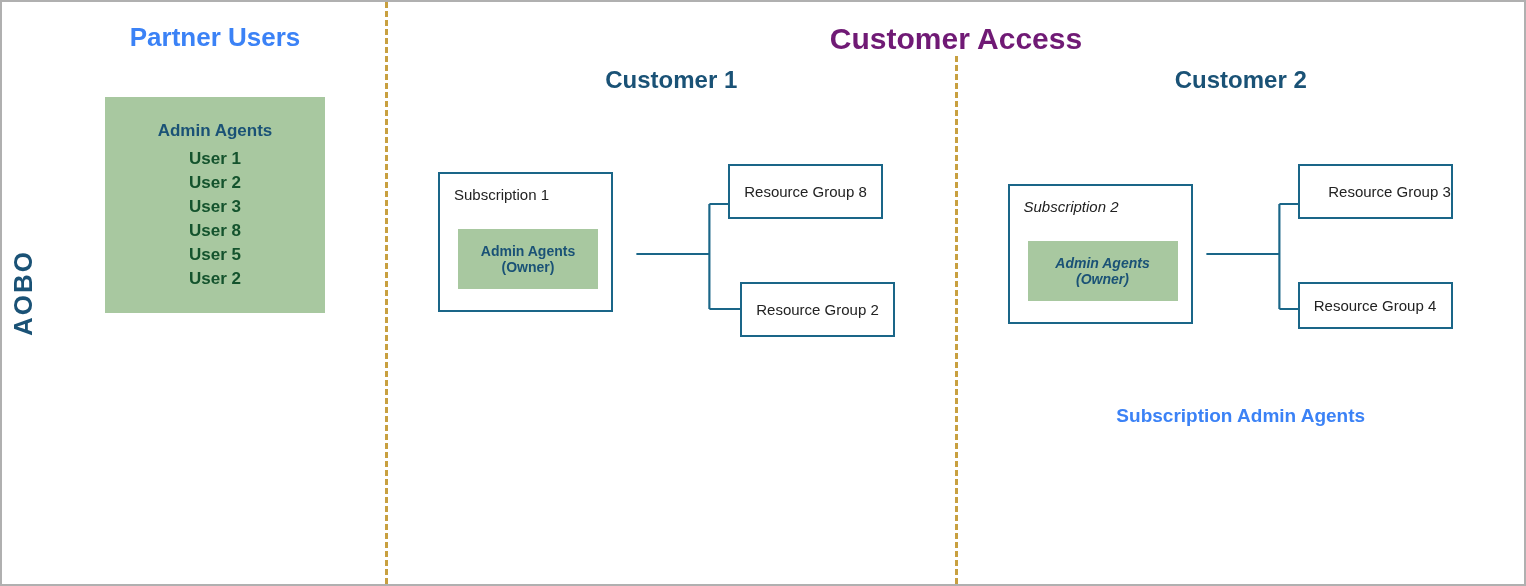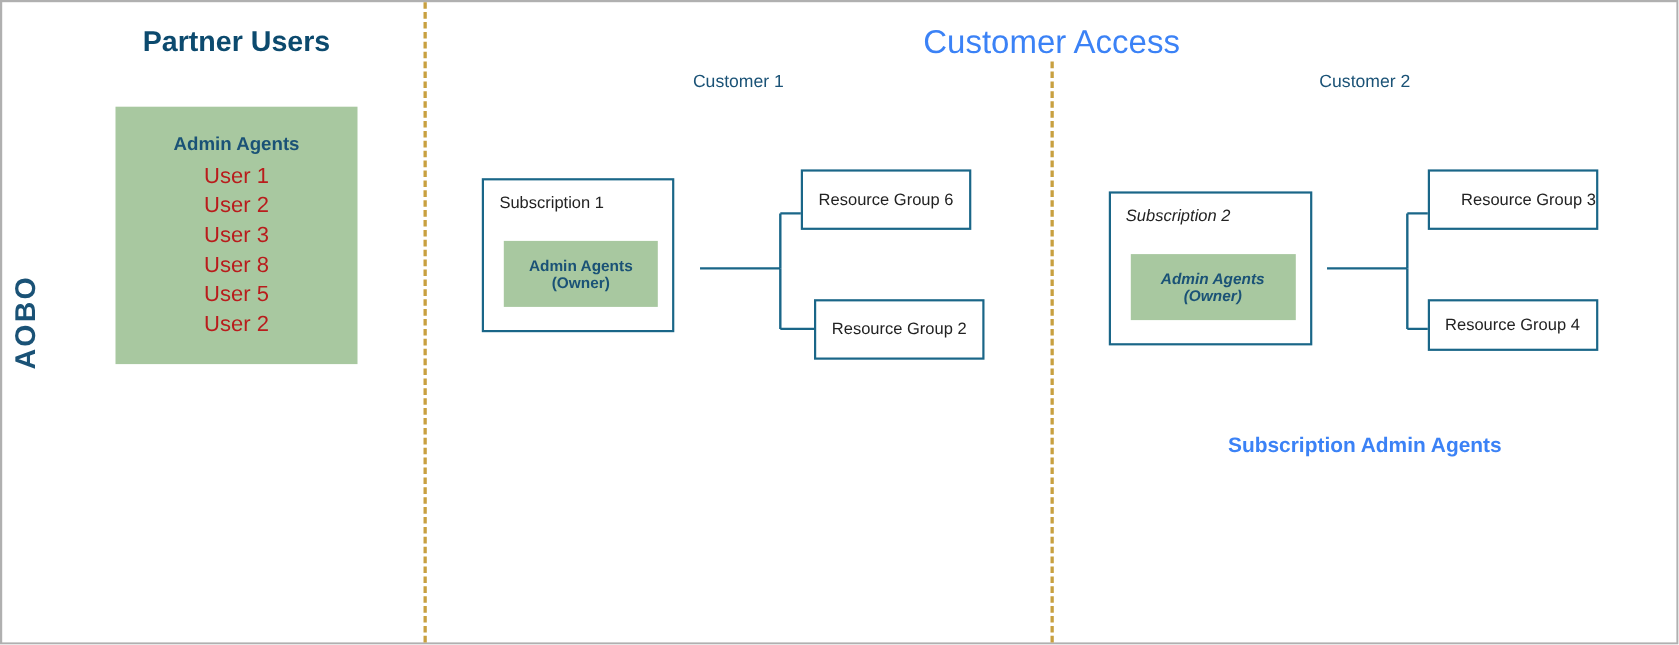--- a/index.html
+++ b/index.html
@@ -41,21 +41,21 @@
       display: flex;
       flex-direction: column;
       align-items: center;
       padding-top: 20px;
       flex-shrink: 0;
     }
 
     .section-title {
       font-size: 26px;
       font-weight: 800;
-      color: #0c4a6e;
+      color: #3b82f6;
       margin-bottom: 24px;
       text-align: center;
     }
 
     .partner-box {
       background: #a8c8a0;
       border: none;
       width: 220px;
       padding: 24px 20px 24px 20px;
       display: flex;
@@ -66,23 +66,23 @@
     }
 
     .partner-box .box-title {
       font-size: 17px;
       font-weight: 800;
       color: #1a5276;
       margin-bottom: 4px;
     }
 
     .partner-box .user-item {
-      font-size: 20px;
-      color: #b91c1c;
-      font-weight: 400;
+      font-size: 17px;
+      color: #14532d;
+      font-weight: 700;
     }
 
     
     .dashed-divider {
       width: 2px;
       border-left: 3px dashed #c8a040;
       margin: 0 0px;
       align-self: stretch;
       flex-shrink: 0;
     }
@@ -92,22 +92,22 @@
       flex: 1;
       display: flex;
       flex-direction: column;
       align-items: center;
       padding-top: 20px;
       position: relative;
     }
 
     .customer-access-title {
       font-size: 30px;
-      font-weight: 400;
-      color: #3b82f6;
+      font-weight: 700;
+      color: #701a75;
       margin-bottom: 0px;
       text-align: center;
     }
 
     .customers-row {
       display: flex;
       flex: 1;
       width: 100%;
       align-items: flex-start;
     }
@@ -116,22 +116,22 @@
     .customer-section {
       flex: 1;
       display: flex;
       flex-direction: column;
       align-items: center;
       padding-top: 10px;
       position: relative;
     }
 
     .customer-title {
-      font-size: 16px;
-      font-weight: 400;
+      font-size: 24px;
+      font-weight: 700;
       color: #1a5276;
       margin-bottom: 30px;
       text-align: right;
     }
 
     
     .customer-diagram {
       position: relative;
       width: 100%;
       height: 300px;
@@ -242,21 +242,21 @@
 
           <div class="subscription-box" style="left: 50px; top: 48px; width: 175px; height: 140px;">
             <span>Subscription 1</span>
             
             <div class="admin-owner-box" style="position: absolute; left: 18px; top: 55px; width: 140px; height: 60px; display: flex; align-items: center; justify-content: center; font-size: 14px;">
               Admin Agents<br>(Owner)
             </div>
           </div>
 
           <div class="resource-box" style="left: 340px; top: 40px; width: 155px; height: 55px; display: flex; align-items: center; justify-content: center;">
-            <span>Resource Group 6</span>
+            <span>Resource Group 8</span>
           </div>
 
           <div class="resource-box" style="left: 352px; top: 158px; width: 155px; height: 55px; display: flex; align-items: center; justify-content: center;">
             <span>Resource Group 2</span>
           </div>
 
           <div class="sub-admin-agents-text" style="left: 50px; bottom: 10px; width: 200px;">
           </div>
 
         </div>

